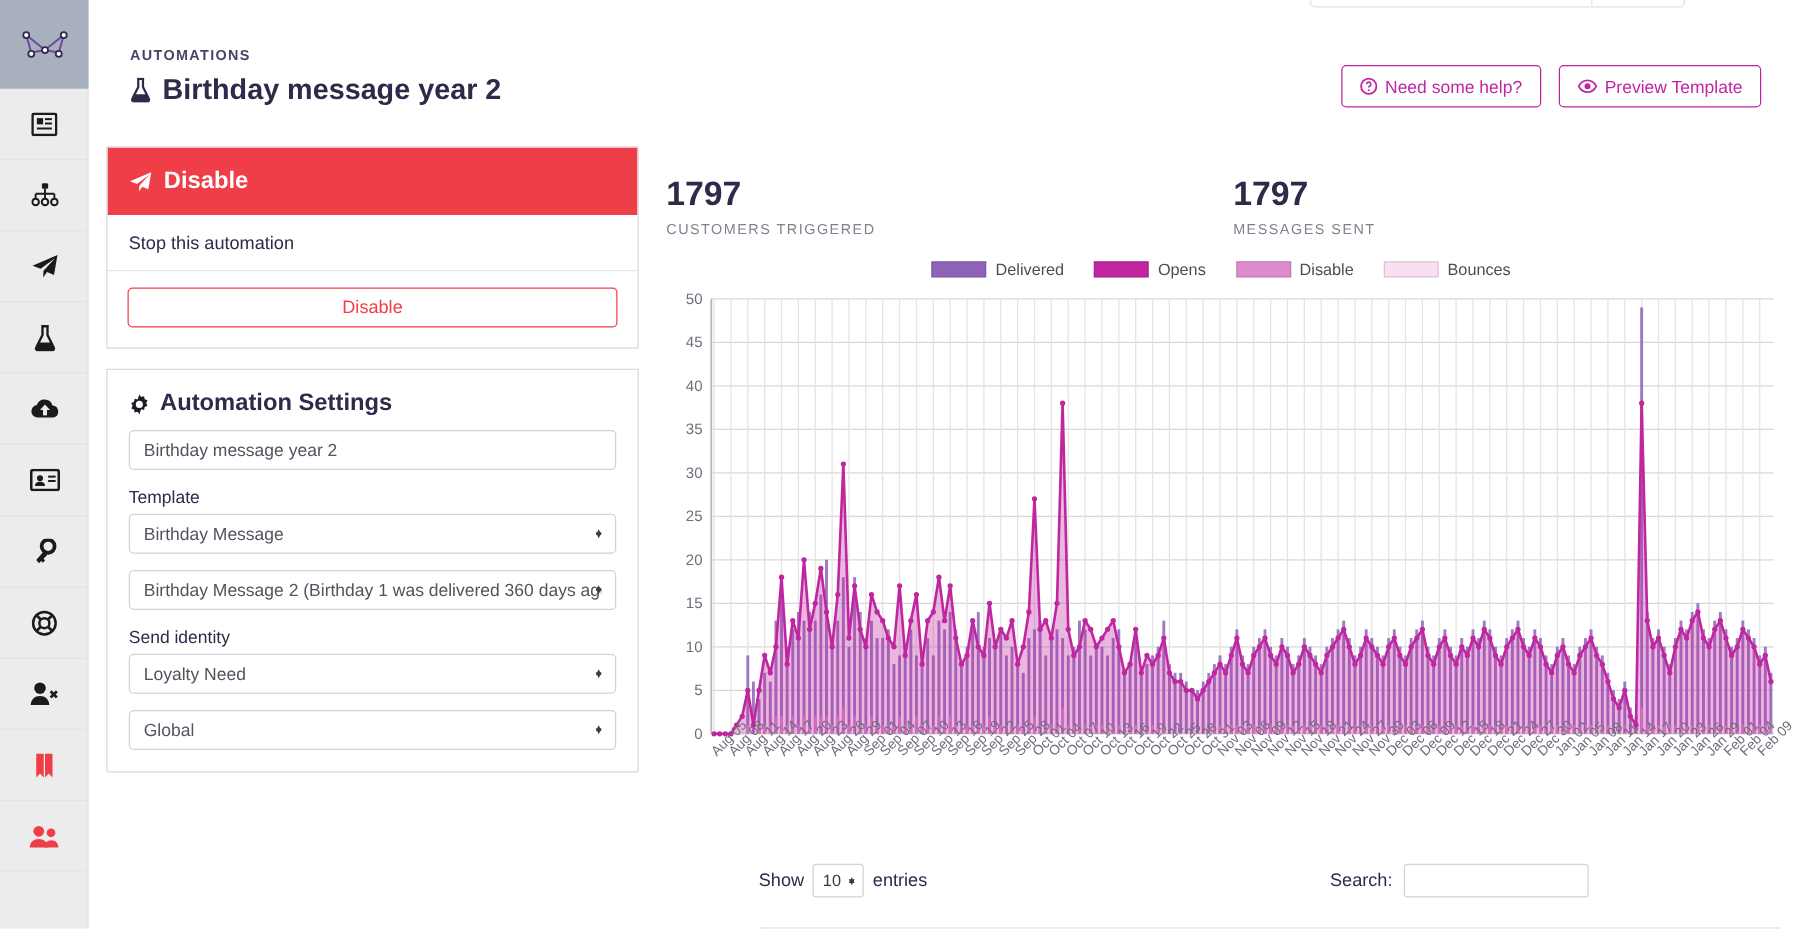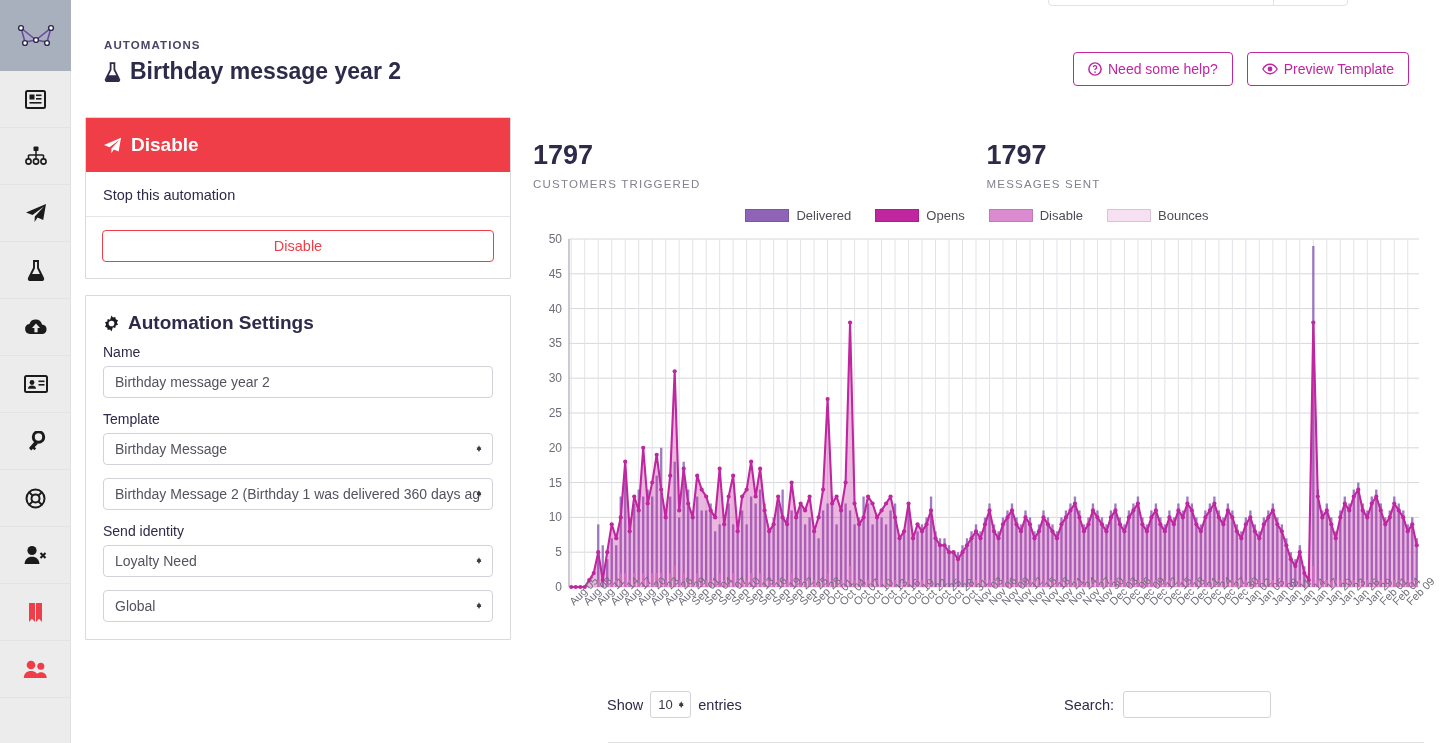--- a/index.html
+++ b/index.html
@@ -361,21 +361,20 @@
       <div class="panel">
         <div class="settings-title">
           <svg width="17" height="17" viewBox="0 0 18 18">
             <path d="M9 0.6 l1.5 2.1 2.5-.6 .5 2.5 2.4 1 -1.2 2.3 1.2 2.3 -2.4 1 -.5 2.5 -2.5-.6 L9 17.4 7.5 15.3 5 15.9 4.5 13.4 2.1 12.4 3.3 10.1 2.1 7.8 4.5 6.8 5 4.3 7.5 4.9 Z" fill="#1b1b26"></path>
             <circle cx="9" cy="9" r="3" fill="#ffffff"></circle>
           </svg>
           <span>Automation Settings</span>
         </div>
         <div class="form-wrap">
           <div class="field">
-            <label>Name</label>
             <div class="ctl">
               <span class="txt">Birthday message year 2</span>
             </div>
           </div>
           <div class="field">
             <label>Template</label>
             <div class="ctl">
               <span class="txt">Birthday Message</span>
               <span class="spin">
                   <span>▲</span>

